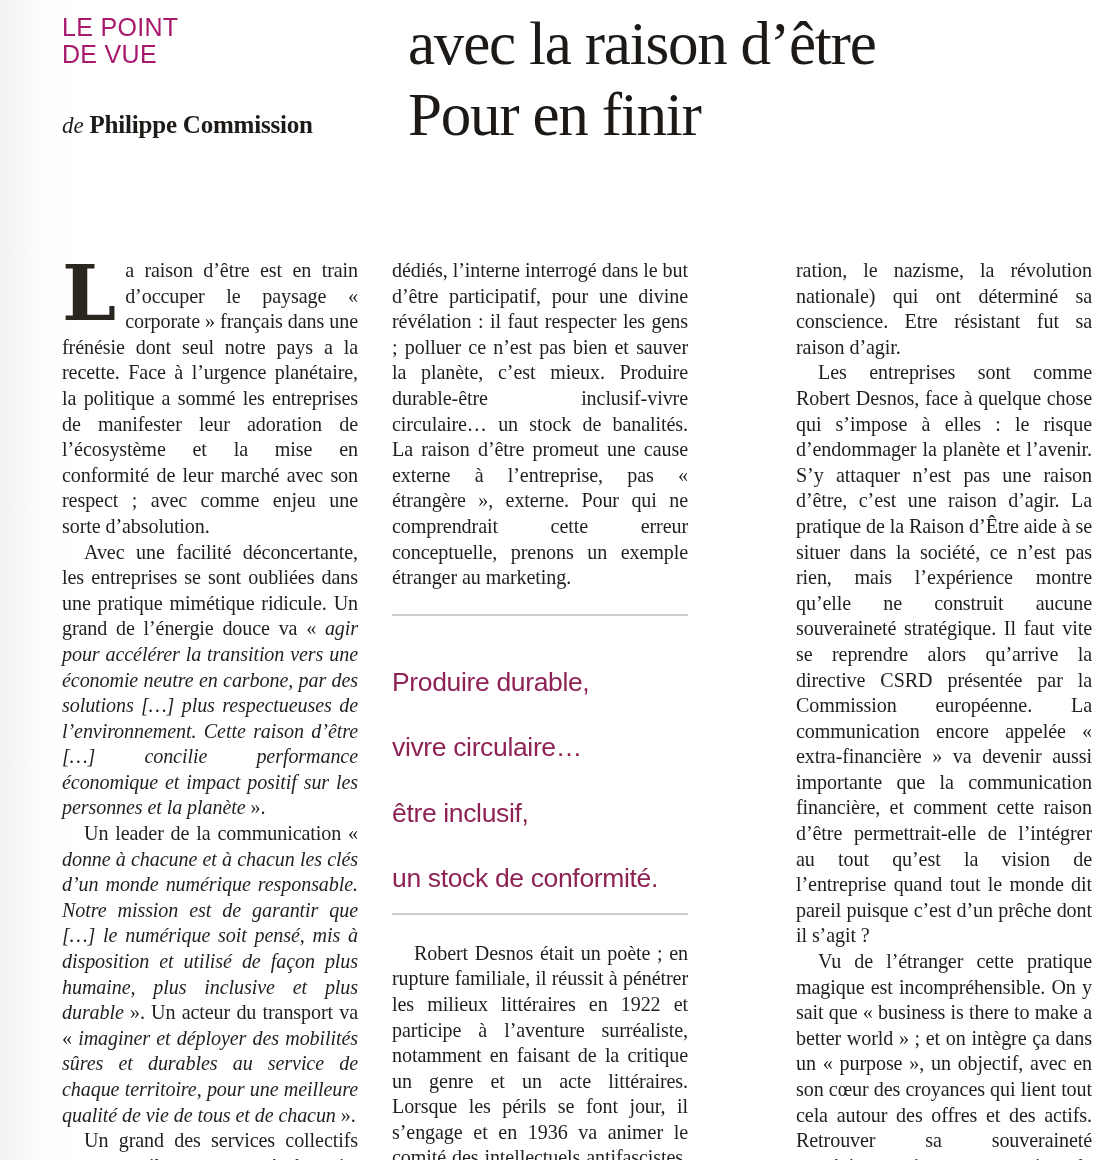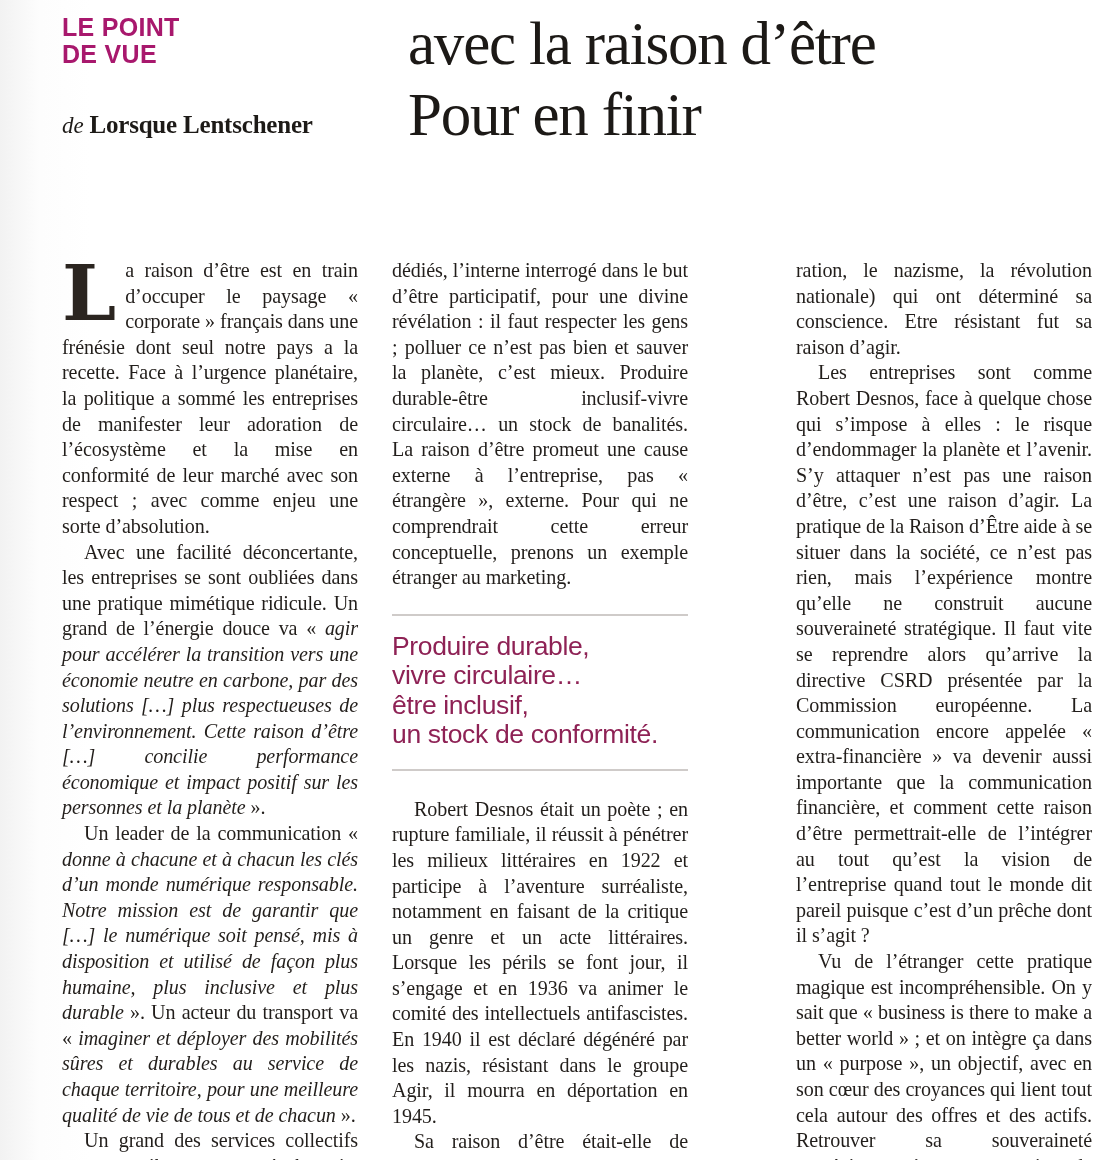--- a/index.html
+++ b/index.html
@@ -31,22 +31,22 @@
     width: 320px;
   }
   .kicker {
     font-family: "Liberation Sans", sans-serif;
     color: #a8186d;
     font-size: 25px;
     line-height: 1.08;
     letter-spacing: 0.3px;
     margin: 0;
   }
-  .kicker .k-light { font-weight: 700; }
-  .kicker .k-bold  { font-weight: 700; text-align: right; }
+  .kicker .k-light { font-weight: 400; }
+  .kicker .k-bold  { font-weight: 400; text-align: right; }
 
   .byline-top {
     margin-top: 43px;
     font-size: 25px;
     line-height: 1.1;
     color: #1d1a17;
     white-space: nowrap;
   }
   .byline-top .de {
     font-style: italic;
@@ -131,34 +131,34 @@
     font-family: "Liberation Sans", sans-serif;
     color: #8e2255;
     font-size: 26.5px;
     line-height: 29.5px;
     font-weight: 400;
     letter-spacing: -0.35px;
     margin: 0;
     text-align: left;
     text-indent: 0;
   }
-  .pullquote .pq-line { display: block; }
+  .pullquote .pq-line { display: block; margin-top: 36px; }
 </style>
 </head>
 <body>
 
 <div class="page">
 
   <div class="masthead">
     <div class="kicker">
       <span class="k-light">LE </span><span class="k-bold">POINT</span><br>
       <span class="k-bold">DE VUE</span>
     </div>
     <div class="byline-top">
-      <span class="de">de </span><span class="who">Lorsque Lentschener</span>
+      <span class="de">de </span><span class="who">Philippe Commission</span>
     </div>
   </div>
 
   <h1 class="headline">
     <span class="hl-line">avec la raison d’être</span>
     <span class="hl-line">Pour en finir</span>
   </h1>
 
   <div class="cols">
 

